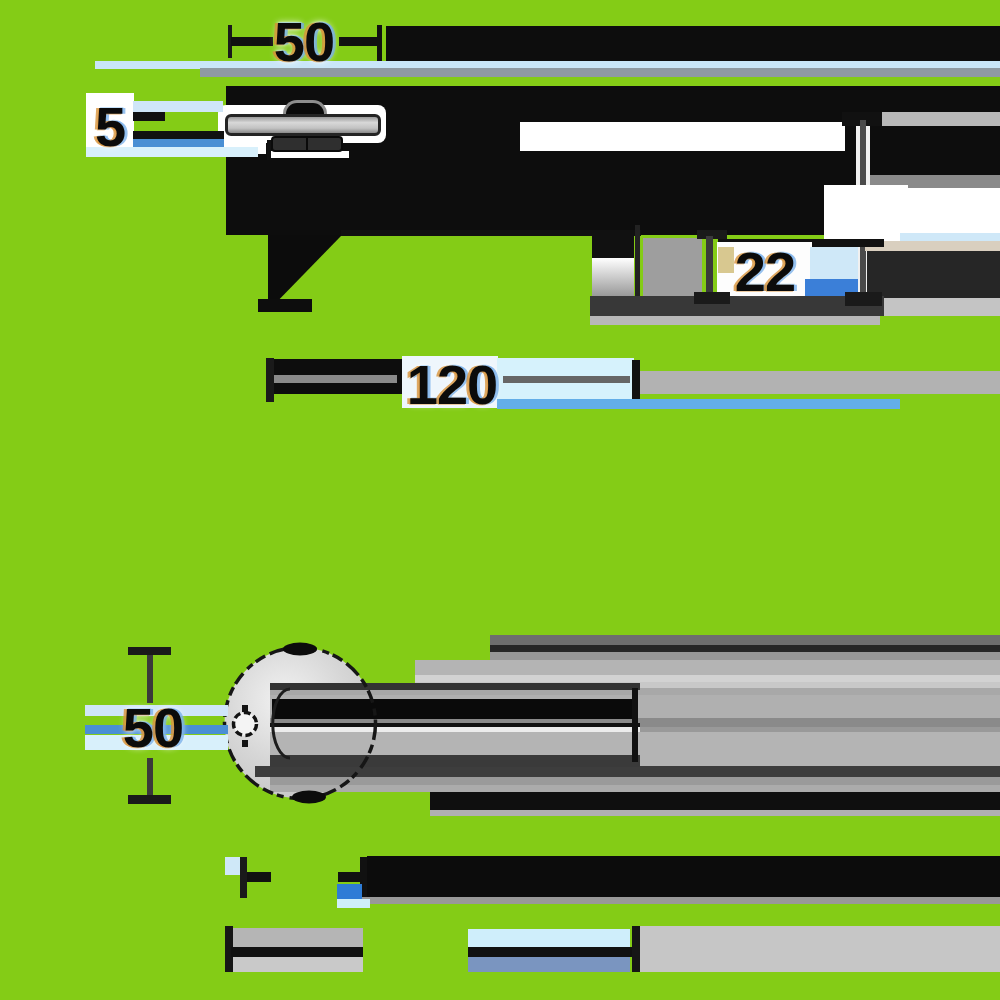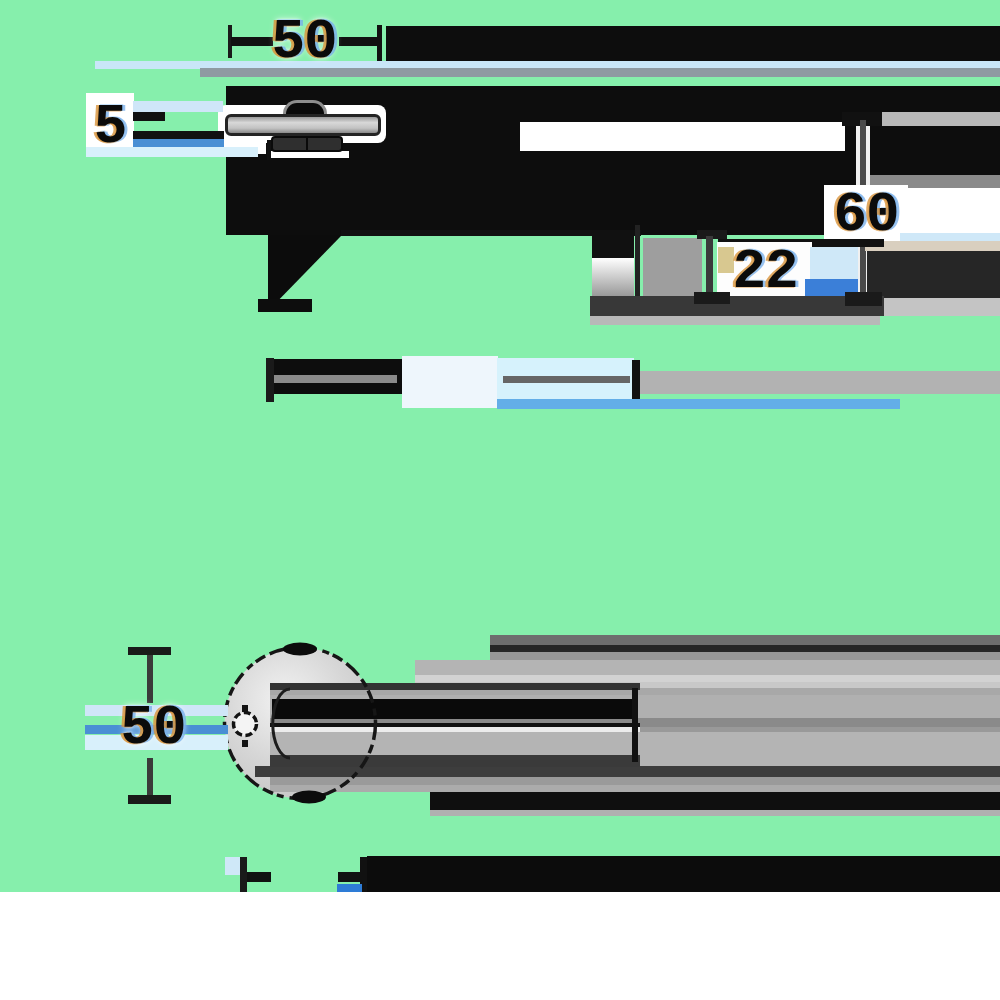--- a/index.html
+++ b/index.html
@@ -1,17 +1,17 @@
 <!DOCTYPE html>
 <html><head>
 <meta charset="utf-8">
 <style>
   html,body{margin:0;padding:0;background:#ffffff;}
-  #screen{position:relative;width:1000px;height:892px;background:#86efac;overflow:hidden;
-          font-family:Liberation Mono, monospace;}
+  #screen{position:relative;width:1000px;height:1000px;background:#84cc16;overflow:hidden;
+          font-family:Liberation Sans, sans-serif;}
   .r{position:absolute;}
   .num{position:absolute;font-weight:700;font-size:56px;line-height:56px;color:#0b0b0b;
        text-align:center;letter-spacing:-1px;
        text-shadow:-3px 0 0 rgba(214,140,46,.75), -1px 1px 0 rgba(214,140,46,.45),
                     3px 0 0 rgba(108,168,232,.70), 1px -1px 0 rgba(150,200,245,.55),
                     0 0 7px rgba(255,255,255,.95), 0 0 3px rgba(255,255,255,.9);}
   svg{position:absolute;left:0;top:0;}
 </style>
 </head>
 <body>
@@ -158,17 +158,17 @@
 
   <div class="r" style="left:86px;top:93px;width:48px;height:64px;background:#ffffff;"></div>
   <div class="r" style="left:133px;top:112px;width:32px;height:9px;background:#111;"></div>
   <div class="r" style="left:133px;top:131px;width:91px;height:8px;background:#111;"></div>
   <div class="r" style="left:133px;top:101px;width:90px;height:11px;background:#cfe6f8;"></div>
   <div class="r" style="left:133px;top:139px;width:91px;height:8px;background:#4a8fd4;"></div>
   <div class="r" style="left:86px;top:147px;width:172px;height:10px;background:#d8f0fb;"></div>
 
   <div class="num" style="left:264px;top:16px;width:80px;height:52px;line-height:52px;">50</div>
   <div class="num" style="left:86px;top:99px;width:48px;height:56px;">5</div>
-  <div class="num" style="left:822px;top:187px;width:88px;height:56px;">60</div>
   <div class="num" style="left:718px;top:244px;width:94px;height:56px;">22</div>
+  <div class="num" style="left:402px;top:357px;width:100px;height:56px;">120</div>
   <div class="num" style="left:112px;top:700px;width:82px;height:56px;">50</div>
 
 </div>
 
 </body></html>

